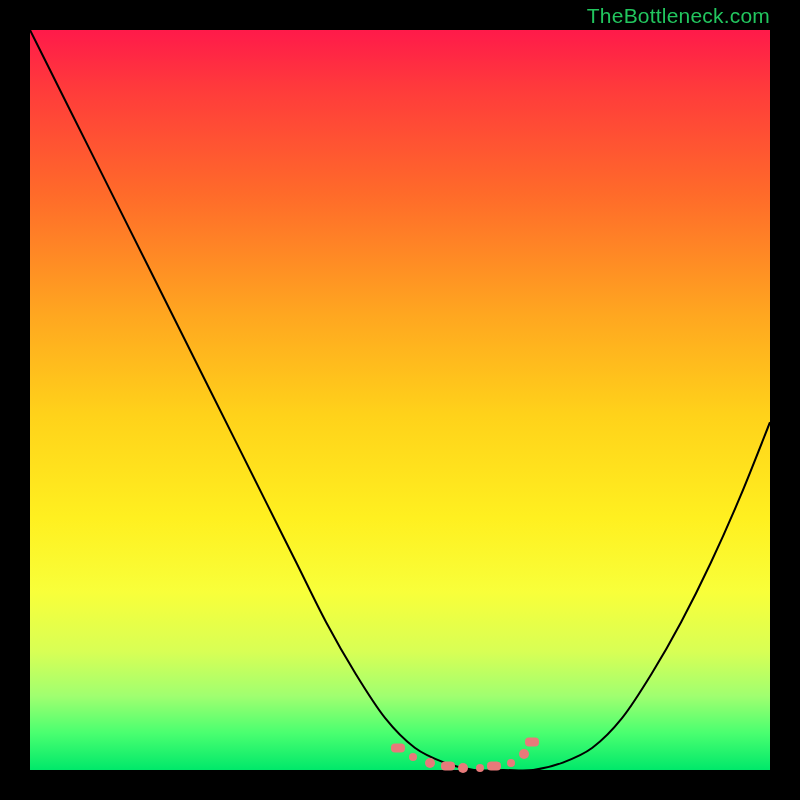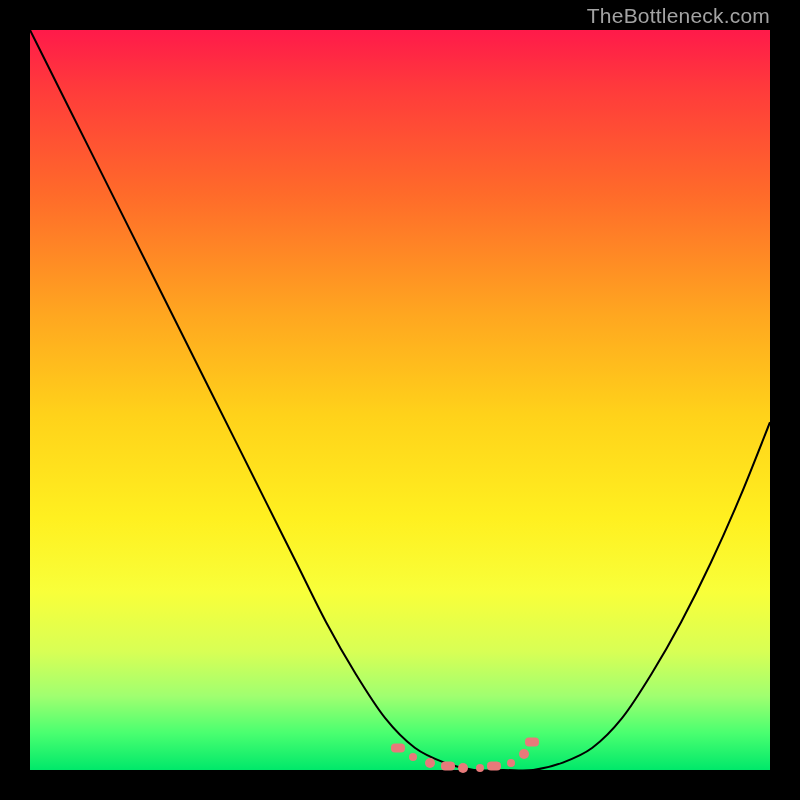--- a/index.html
+++ b/index.html
@@ -29,21 +29,21 @@
       #a0ff70 90%,
       #4aff70 95%,
       #00e86a 100%
     );
     overflow: visible;
   }
   .watermark {
     position: absolute;
     top: 4px;
     right: 30px;
-    color: #a3a3a3;
+    color: #22c55e;
     font-size: 21px;
     font-weight: 500;
     letter-spacing: 0.2px;
   }
   .curve {
     position: absolute;
     inset: 0;
   }
   .markers {
     position: absolute;

